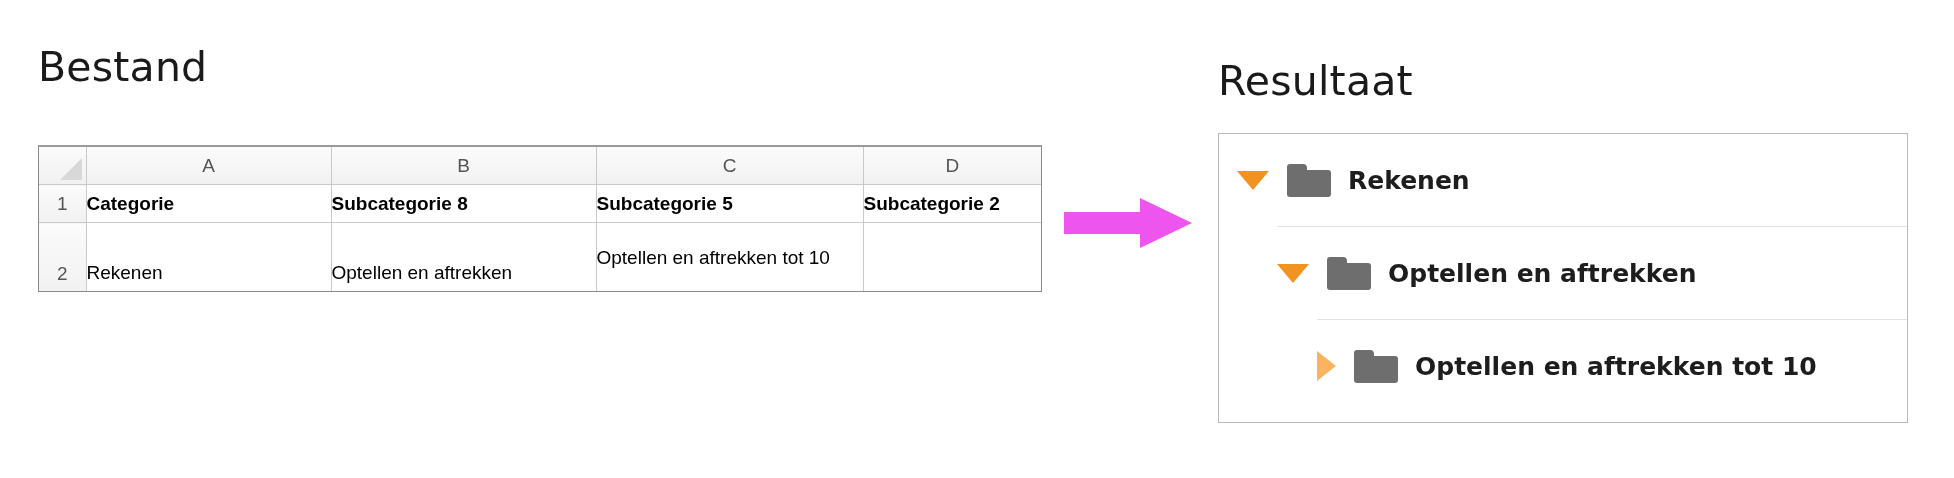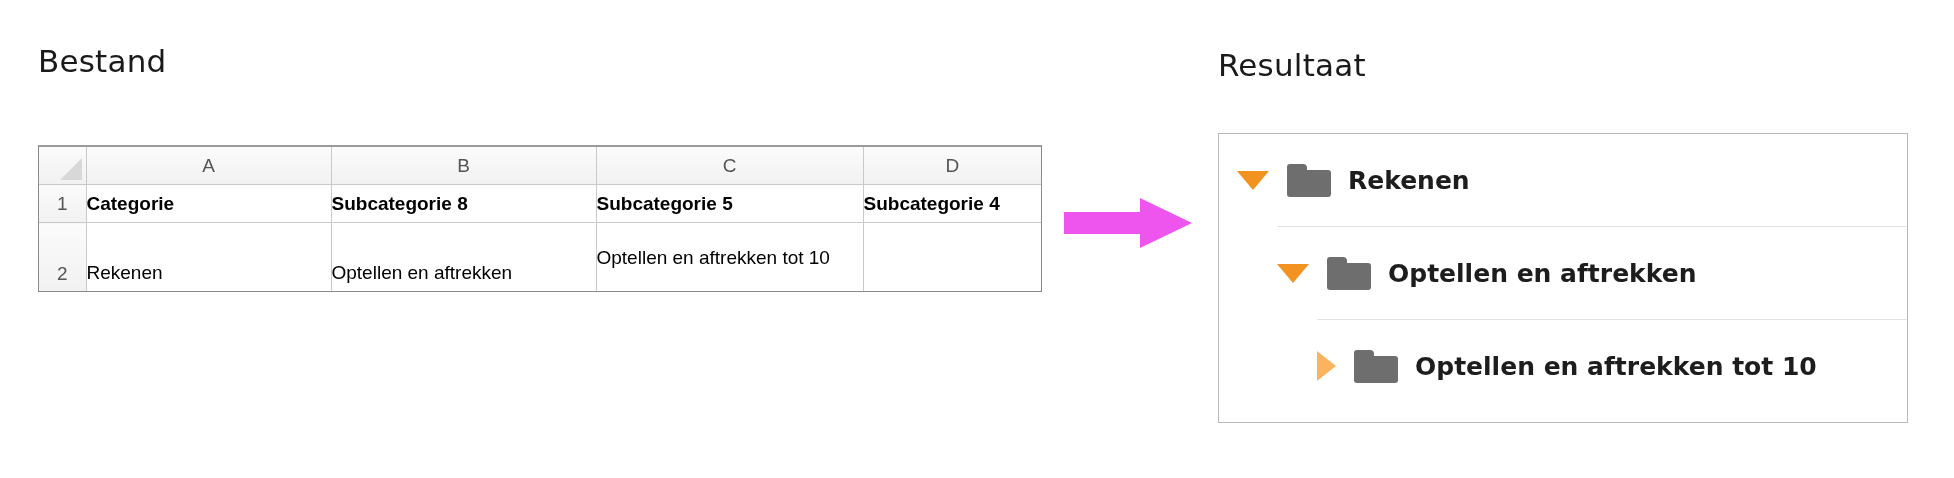--- a/index.html
+++ b/index.html
@@ -13,27 +13,27 @@
     font-family: "DejaVu Sans", sans-serif;
     position: relative;
     overflow: hidden;
   }
 
   
   .section-title {
     position: absolute;
     font-family: "DejaVu Sans", sans-serif;
     font-weight: 400;
-    font-size: 31px;
+    font-size: 41px;
     color: #1a1a1a;
     letter-spacing: 0.2px;
     white-space: nowrap;
   }
   #title-bestand  { left: 38px;  top: 43px; }
-  #title-resultaat{ left: 1218px; top: 47px; }
+  #title-resultaat{ left: 1218px; top: 57px; }
 
   
   .sheet {
     position: absolute;
     left: 38px;
     top: 145px;
     border: 1px solid #8a8a8a;
     border-top: 2px solid #9a9a9a;
     background: #ffffff;
     border-collapse: collapse;
@@ -212,21 +212,21 @@
         <th class="colhead">C</th>
         <th class="colhead">D</th>
       </tr>
     </thead>
     <tbody>
       <tr class="r1">
         <td class="rowhead">1</td>
         <td class="cell bold r1">Categorie</td>
         <td class="cell bold r1">Subcategorie 8</td>
         <td class="cell bold r1">Subcategorie 5</td>
-        <td class="cell bold r1">Subcategorie 4</td>
+        <td class="cell bold r1">Subcategorie 2</td>
       </tr>
       <tr class="r2">
         <td class="rowhead r2">2</td>
         <td class="cell r2">Rekenen</td>
         <td class="cell r2">Optellen en aftrekken</td>
         <td class="cell wrap">Optellen en aftrekken tot 10</td>
         <td class="cell r2"></td>
       </tr>
     </tbody>
   </table>

